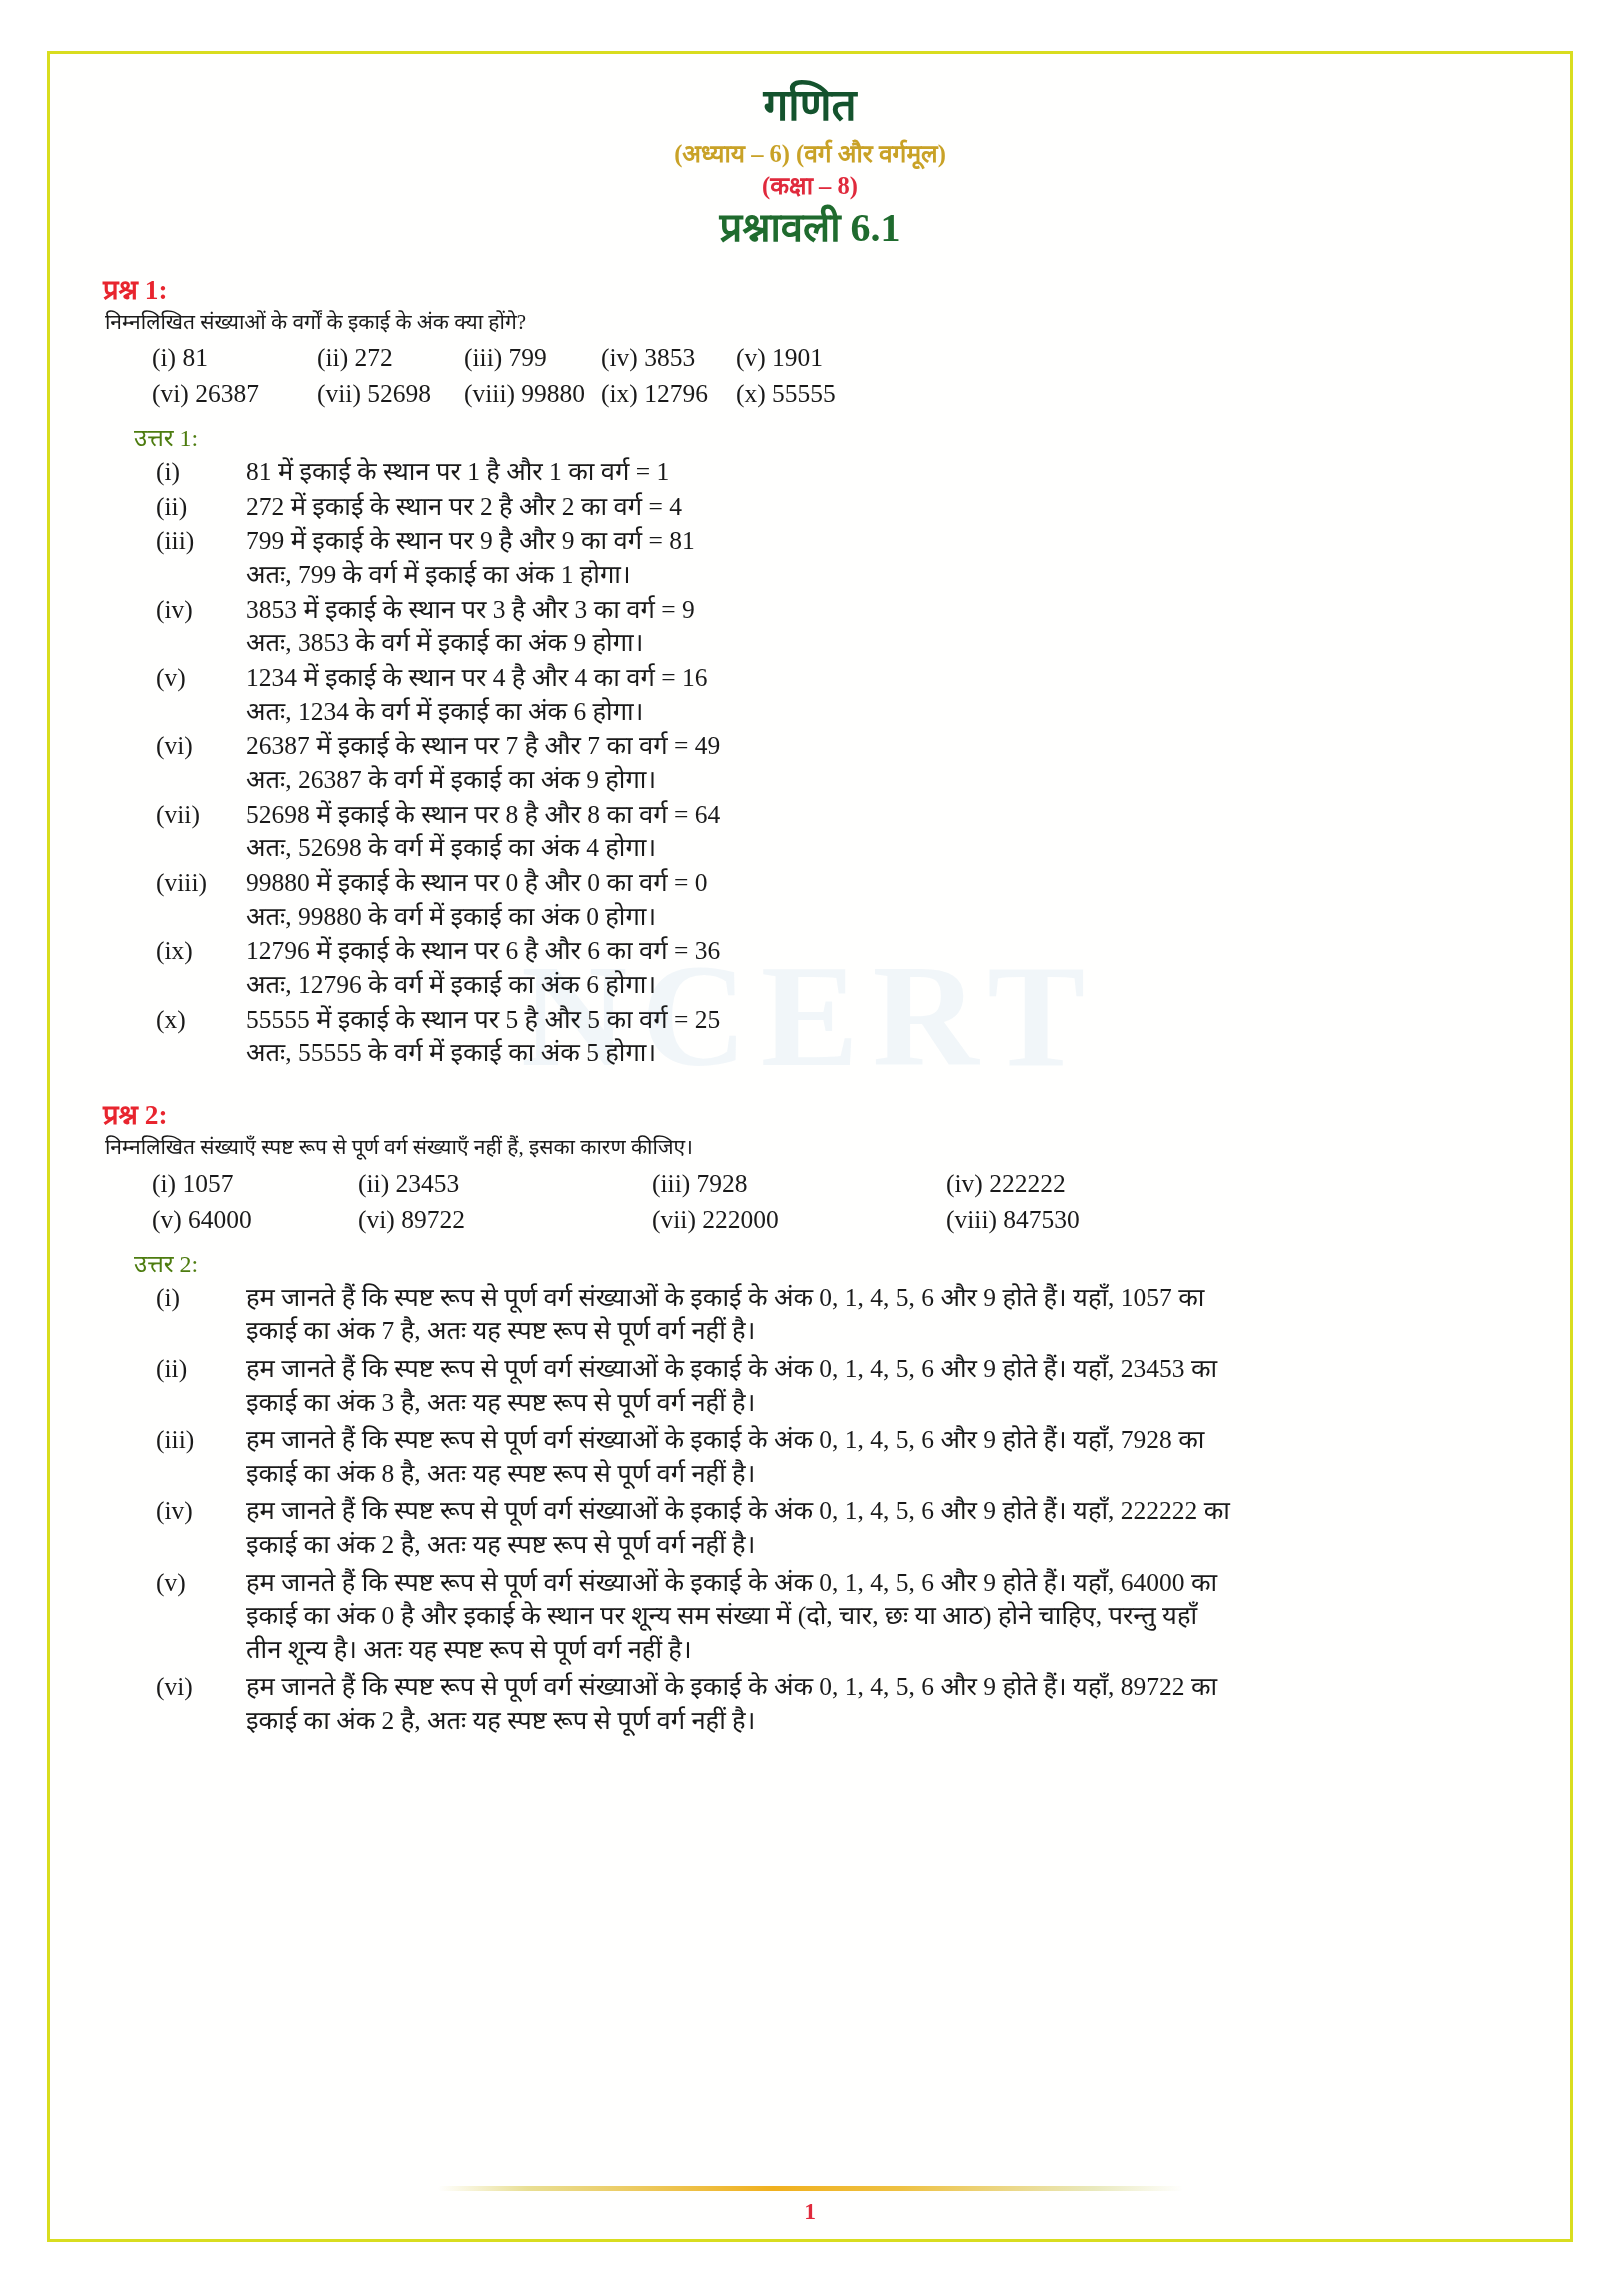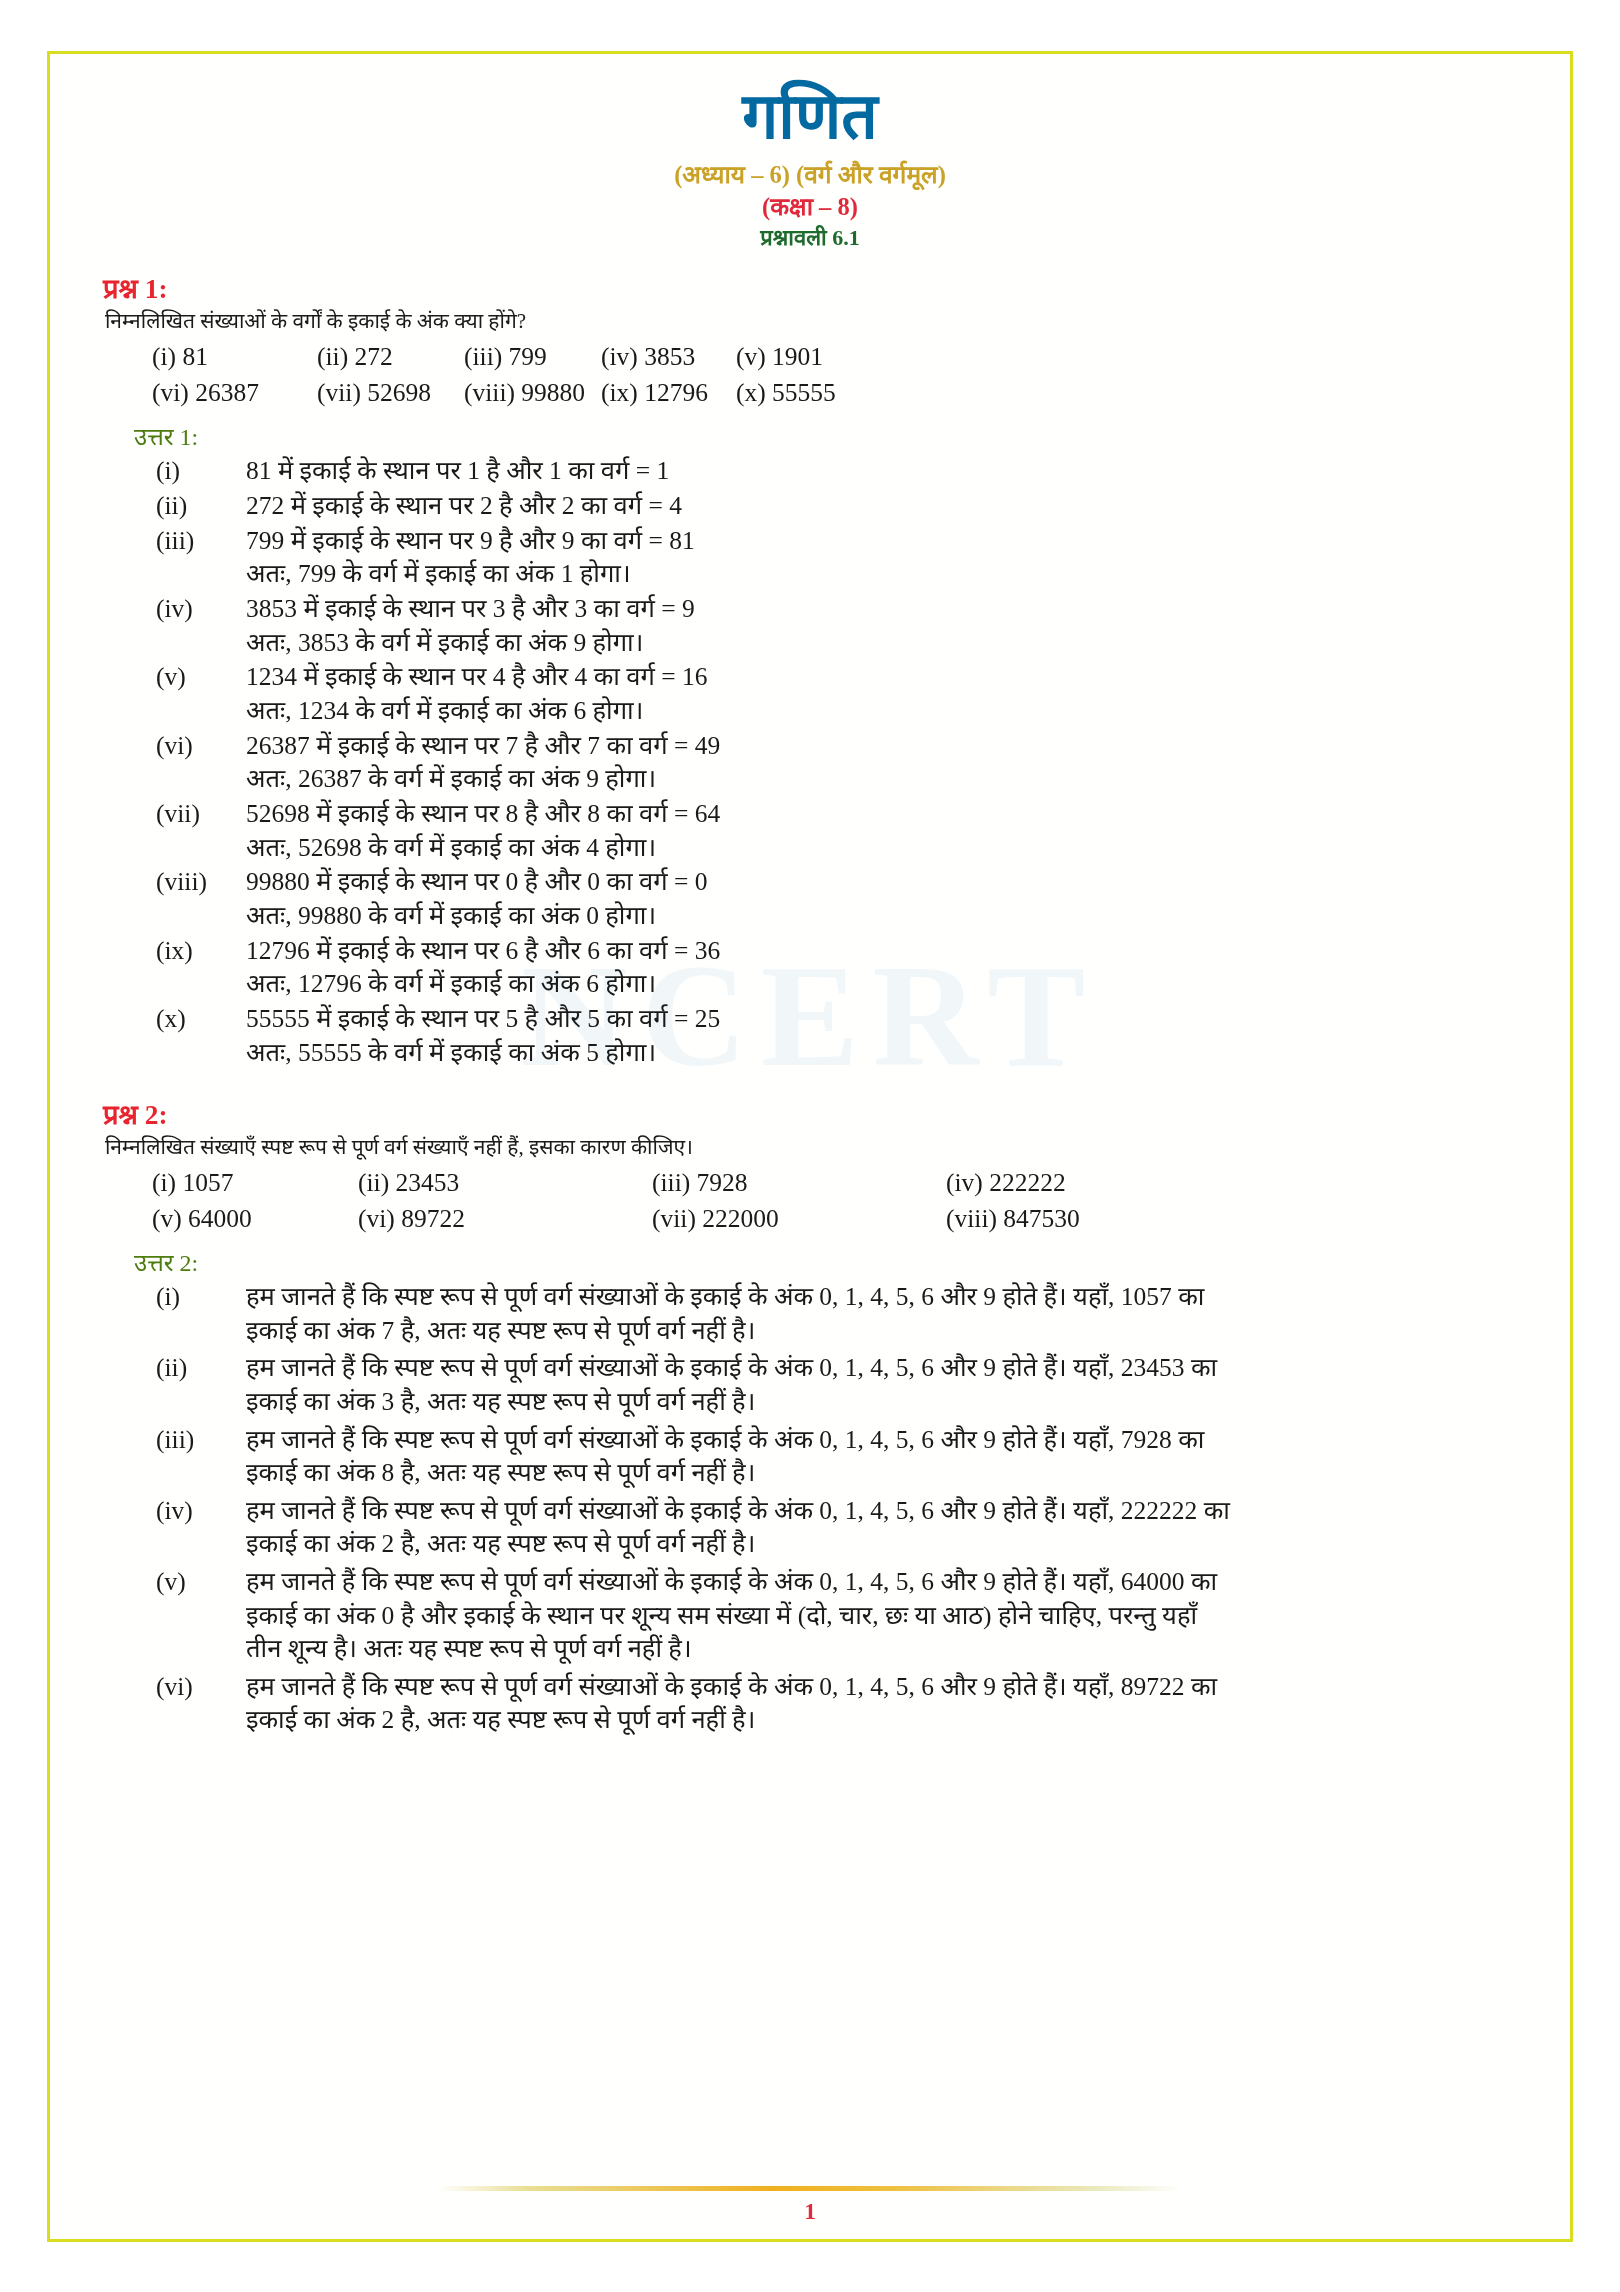--- a/index.html
+++ b/index.html
@@ -45,22 +45,22 @@
     white-space: nowrap;
     pointer-events: none;
     user-select: none;
     z-index: 0;
   }
   .content { position: relative; z-index: 2; }
 
   
   .doc-title {
     text-align: center;
-    color: #0369a1;
-    font-size: 64px;
+    color: #14532d;
+    font-size: 44px;
     font-weight: bold;
     line-height: 1.05;
     margin: 15.7px 0 9.8px 0;
     font-family: "Liberation Serif", "DejaVu Serif", serif;
   }
   .chapter-line {
     text-align: center;
     color: #c9a227;
     font-size: 24.5px;
     font-weight: bold;
@@ -71,21 +71,21 @@
     text-align: center;
     color: #e02a3c;
     font-size: 24.5px;
     font-weight: bold;
     line-height: 1.2;
     margin-bottom: 3.9px;
   }
   .exercise-line {
     text-align: center;
     color: #1f6b2e;
-    font-size: 22px;
+    font-size: 40px;
     font-weight: bold;
     line-height: 1.2;
     margin-bottom: 17.6px;
   }
 
   
   .q-head {
     color: #e8252e;
     font-size: 27.4px;
     font-weight: bold;

